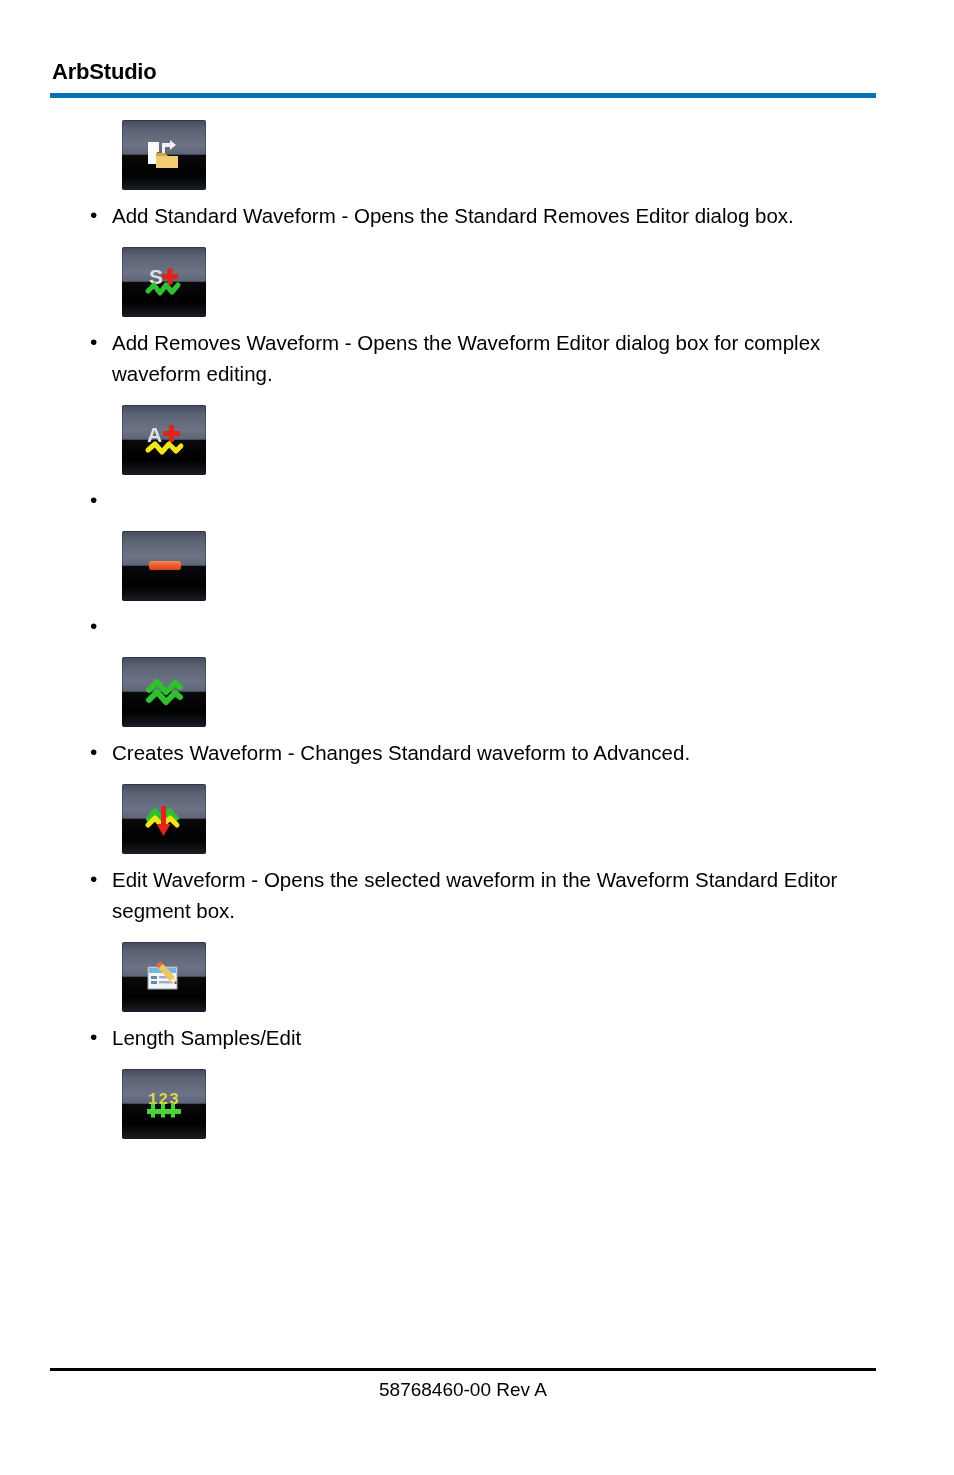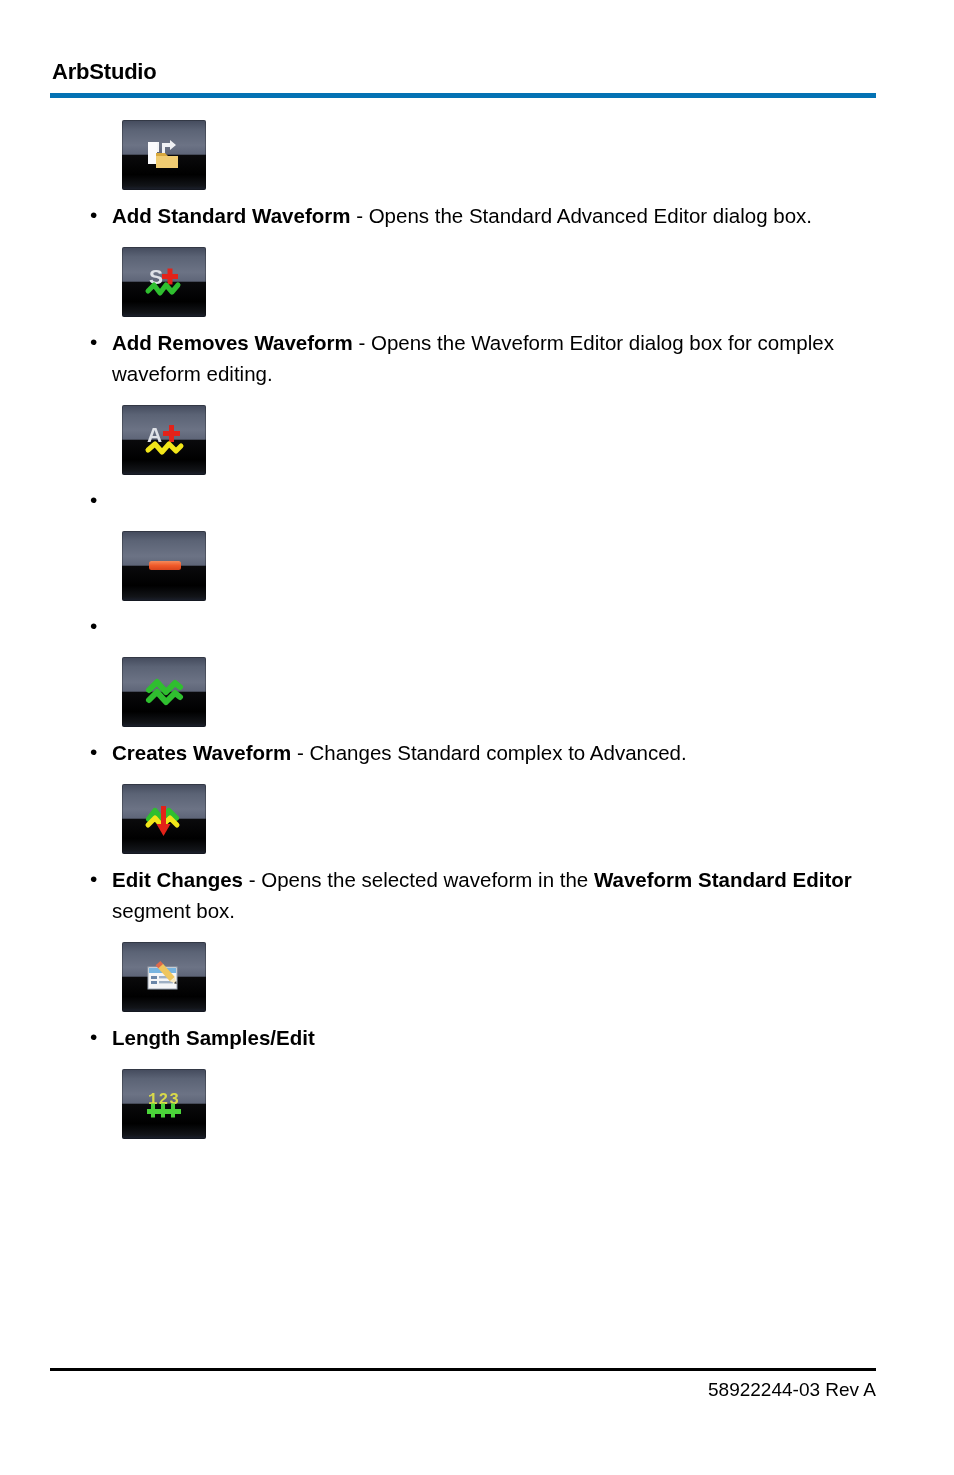--- a/index.html
+++ b/index.html
@@ -89,37 +89,37 @@
     color: #000;
     text-align: left;
   }
   .bullet-text {
     flex: 1 1 auto;
     font-size: 20.5px;
     line-height: 31px;
     color: #000;
     max-width: 740px;
   }
-  .bullet-text b { font-weight: bold; }
+  .bullet-text b { font-weight: normal; }
 
   
   .footer {
     position: absolute;
     left: 50px;
     top: 1368px;
     width: 826px;
   }
   .footer-rule {
     height: 2.5px;
     background: #000000;
     width: 826px;
   }
   .footer-row {
     display: flex;
-    justify-content: flex-end;
+    justify-content: center;
     align-items: baseline;
     margin-top: 8px;
     font-size: 19px;
     color: #000;
   }
 </style>
 </head>
 <body>
 
 <div class="page">
@@ -141,21 +141,21 @@
               <rect x="26" y="22" width="9" height="22" fill="#fbfbfd"></rect>
               <path d="M40 23 h8 v-3 l6 5 -6 5 v-3 h-5 v8 h-3 z" fill="#f0f1f4"></path>
               <path d="M34 33 h9 l3 3 h10 v12 h-22 z" fill="#d9a93f"></path>
               <path d="M34 36 h22 v12 h-22 z" fill="#f0cc72"></path>
             </svg>
           </div>
         </div>
         <div class="bullet-row">
           <div class="bullet-mark">•</div>
           <div class="bullet-text">
-            <b>Add Standard Waveform</b><span> - Opens the Standard Advanced Editor dialog box.</span>
+            <b>Add Standard Waveform</b><span> - Opens the Standard Removes Editor dialog box.</span>
           </div>
         </div>
       </div>
 
       <div class="entry">
         <div class="icon-wrap">
           <div class="icon-box">
             <svg class="icon-art" viewBox="0 0 84 70">
               <text x="27" y="37" font-family="Liberation Sans, sans-serif" font-size="21" font-weight="bold" fill="#dfe2e8">S</text>
               <rect x="40" y="27" width="16" height="5" fill="#e32219"></rect>
@@ -213,40 +213,40 @@
           <div class="icon-box">
             <svg class="icon-art" viewBox="0 0 84 70">
               <polyline points="27,33 35,25 44,35 53,26 58,30" fill="none" stroke="#2fbf2f" stroke-width="6" stroke-linecap="round" stroke-linejoin="round"></polyline>
               <polyline points="27,43 35,35 44,45 53,36 58,40" fill="none" stroke="#2fbf2f" stroke-width="6" stroke-linecap="round" stroke-linejoin="round"></polyline>
             </svg>
           </div>
         </div>
         <div class="bullet-row">
           <div class="bullet-mark">•</div>
           <div class="bullet-text">
-            <b>Creates Waveform</b><span> - Changes Standard complex to Advanced.</span>
+            <b>Creates Waveform</b><span> - Changes Standard waveform to Advanced.</span>
           </div>
         </div>
       </div>
 
       <div class="entry">
         <div class="icon-wrap">
           <div class="icon-box">
             <svg class="icon-art" viewBox="0 0 84 70">
               <polyline points="27,35 33,27 40,36 47,27 54,34" fill="none" stroke="#2fbf2f" stroke-width="6" stroke-linecap="round" stroke-linejoin="round"></polyline>
               <polyline points="26,41 33,34 40,42 48,34 55,41" fill="none" stroke="#f2e619" stroke-width="5" stroke-linecap="round" stroke-linejoin="round"></polyline>
               <rect x="39" y="22" width="5" height="20" fill="#e32219"></rect>
               <polygon points="34.5,40 48.5,40 41.5,52" fill="#e32219"></polygon>
             </svg>
           </div>
         </div>
         <div class="bullet-row">
           <div class="bullet-mark">•</div>
           <div class="bullet-text">
-            <b>Edit Changes</b><span> - Opens the selected waveform in the </span><b>Waveform Standard Editor</b><span> segment box.</span>
+            <b>Edit Waveform</b><span> - Opens the selected waveform in the </span><b>Waveform Standard Editor</b><span> segment box.</span>
           </div>
         </div>
       </div>
 
       <div class="entry">
         <div class="icon-wrap">
           <div class="icon-box">
             <svg class="icon-art" viewBox="0 0 84 70">
               <rect x="26" y="25" width="29" height="22" fill="#f4f5f7" stroke="#9aa3b0" stroke-width="1"></rect>
               <rect x="27" y="26" width="27" height="5" fill="#77b4e0"></rect>
@@ -285,17 +285,17 @@
         </div>
       </div>
 
     </div>
   </div>
 
   <div class="footer">
     <div class="footer-rule"></div>
     <div class="footer-row">
       <span>58</span>
-      <span>922244-03 Rev A</span>
+      <span>768460-00 Rev A</span>
     </div>
   </div>
 
 </div>
 
 </body></html>

